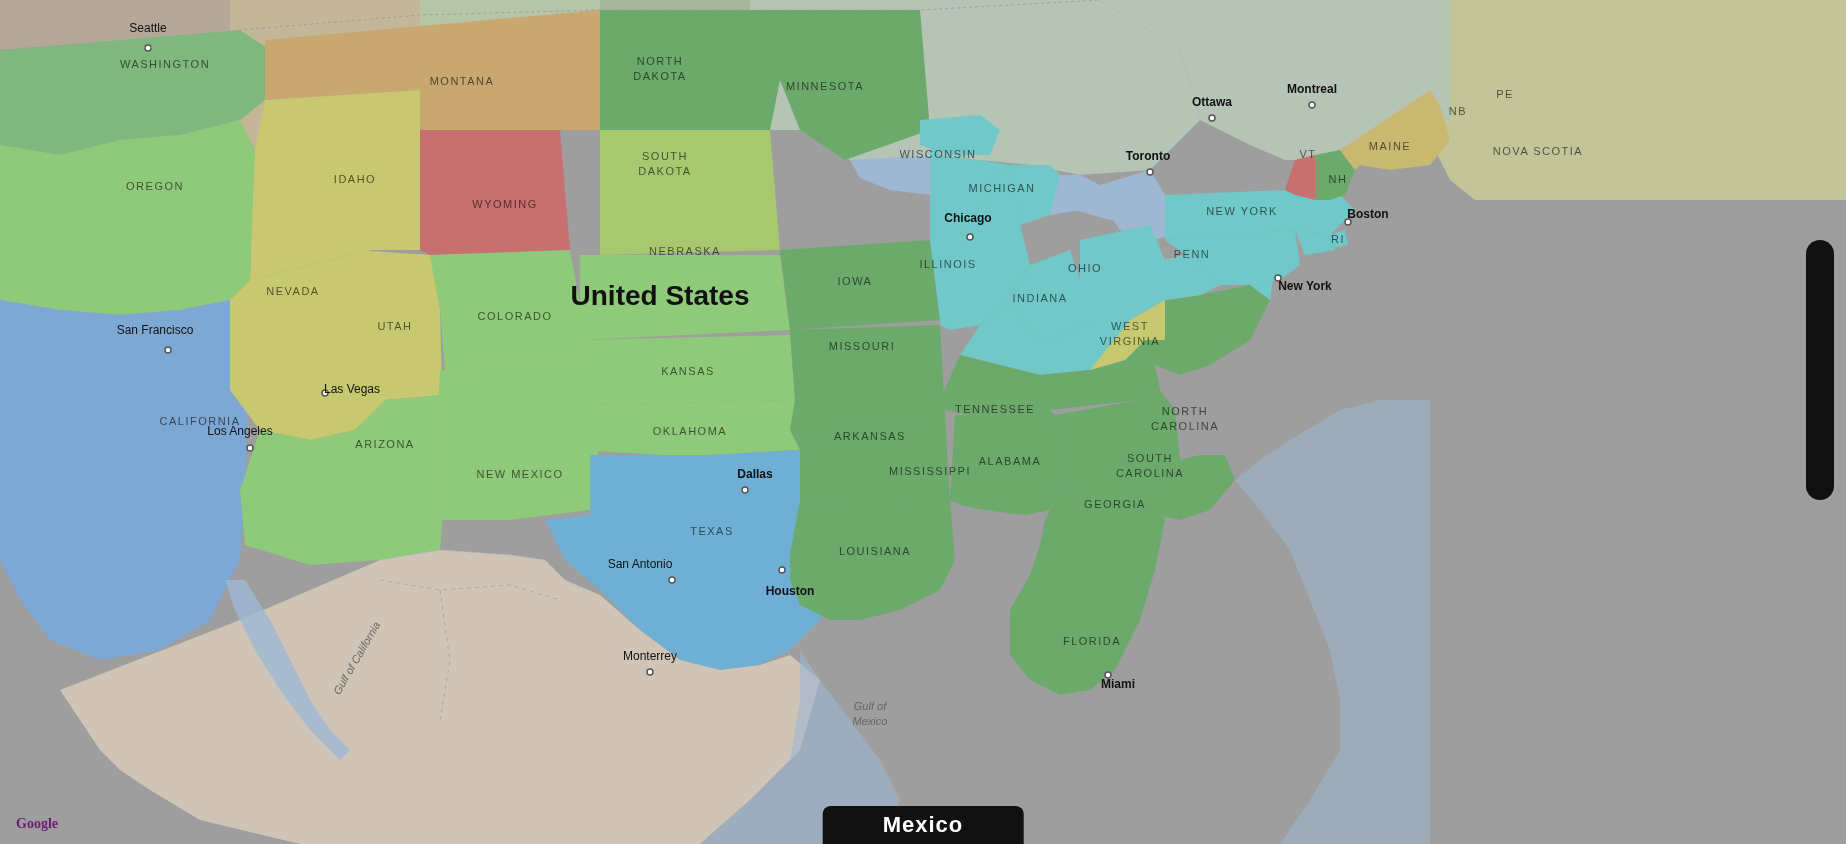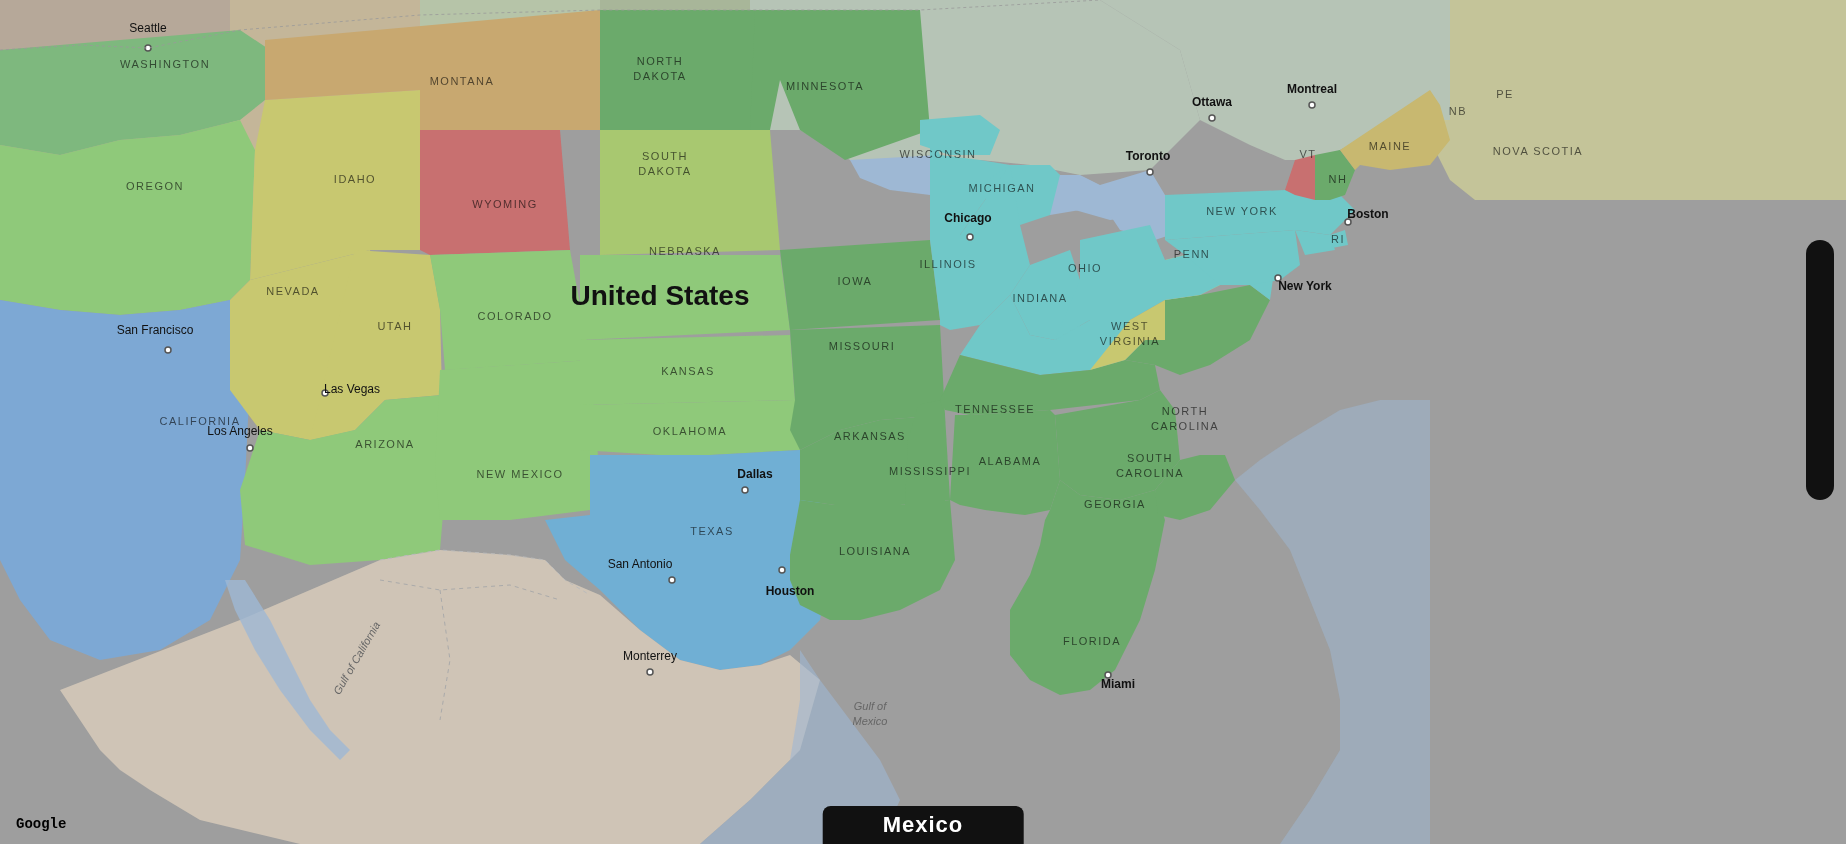--- a/index.html
+++ b/index.html
@@ -47,22 +47,22 @@
       fill: #666;
       font-style: italic;
       text-anchor: middle;
     }
 
     .google-credit {
       position: absolute;
       bottom: 12px;
       left: 16px;
       font-size: 14px;
-      font-family: Liberation Mono, monospace;
-      color: #000000;
+      font-family: Liberation Serif, serif;
+      color: #701a75;
       font-weight: bold;
       z-index: 10;
     }
 
     
     .scrollbar-pill {
       position: absolute;
       right: 12px;
       top: 240px;
       width: 28px;

